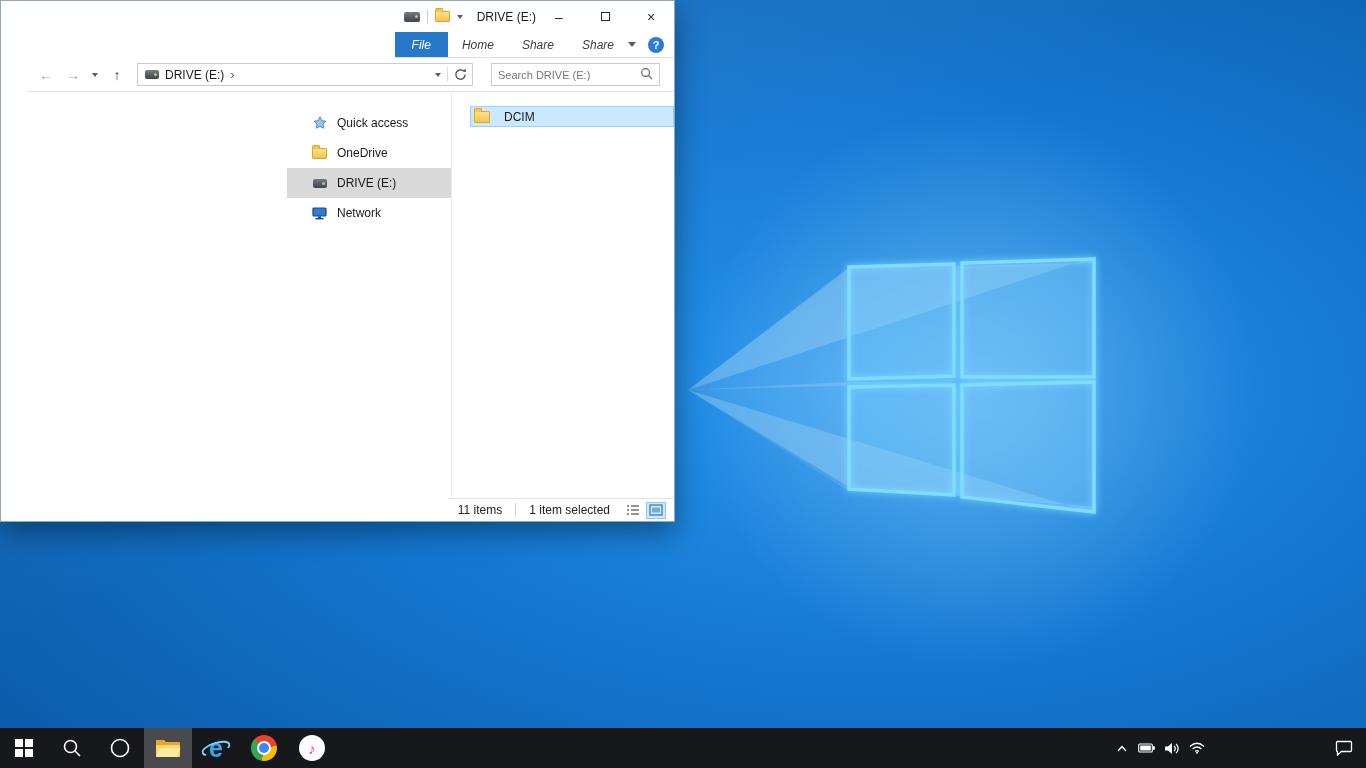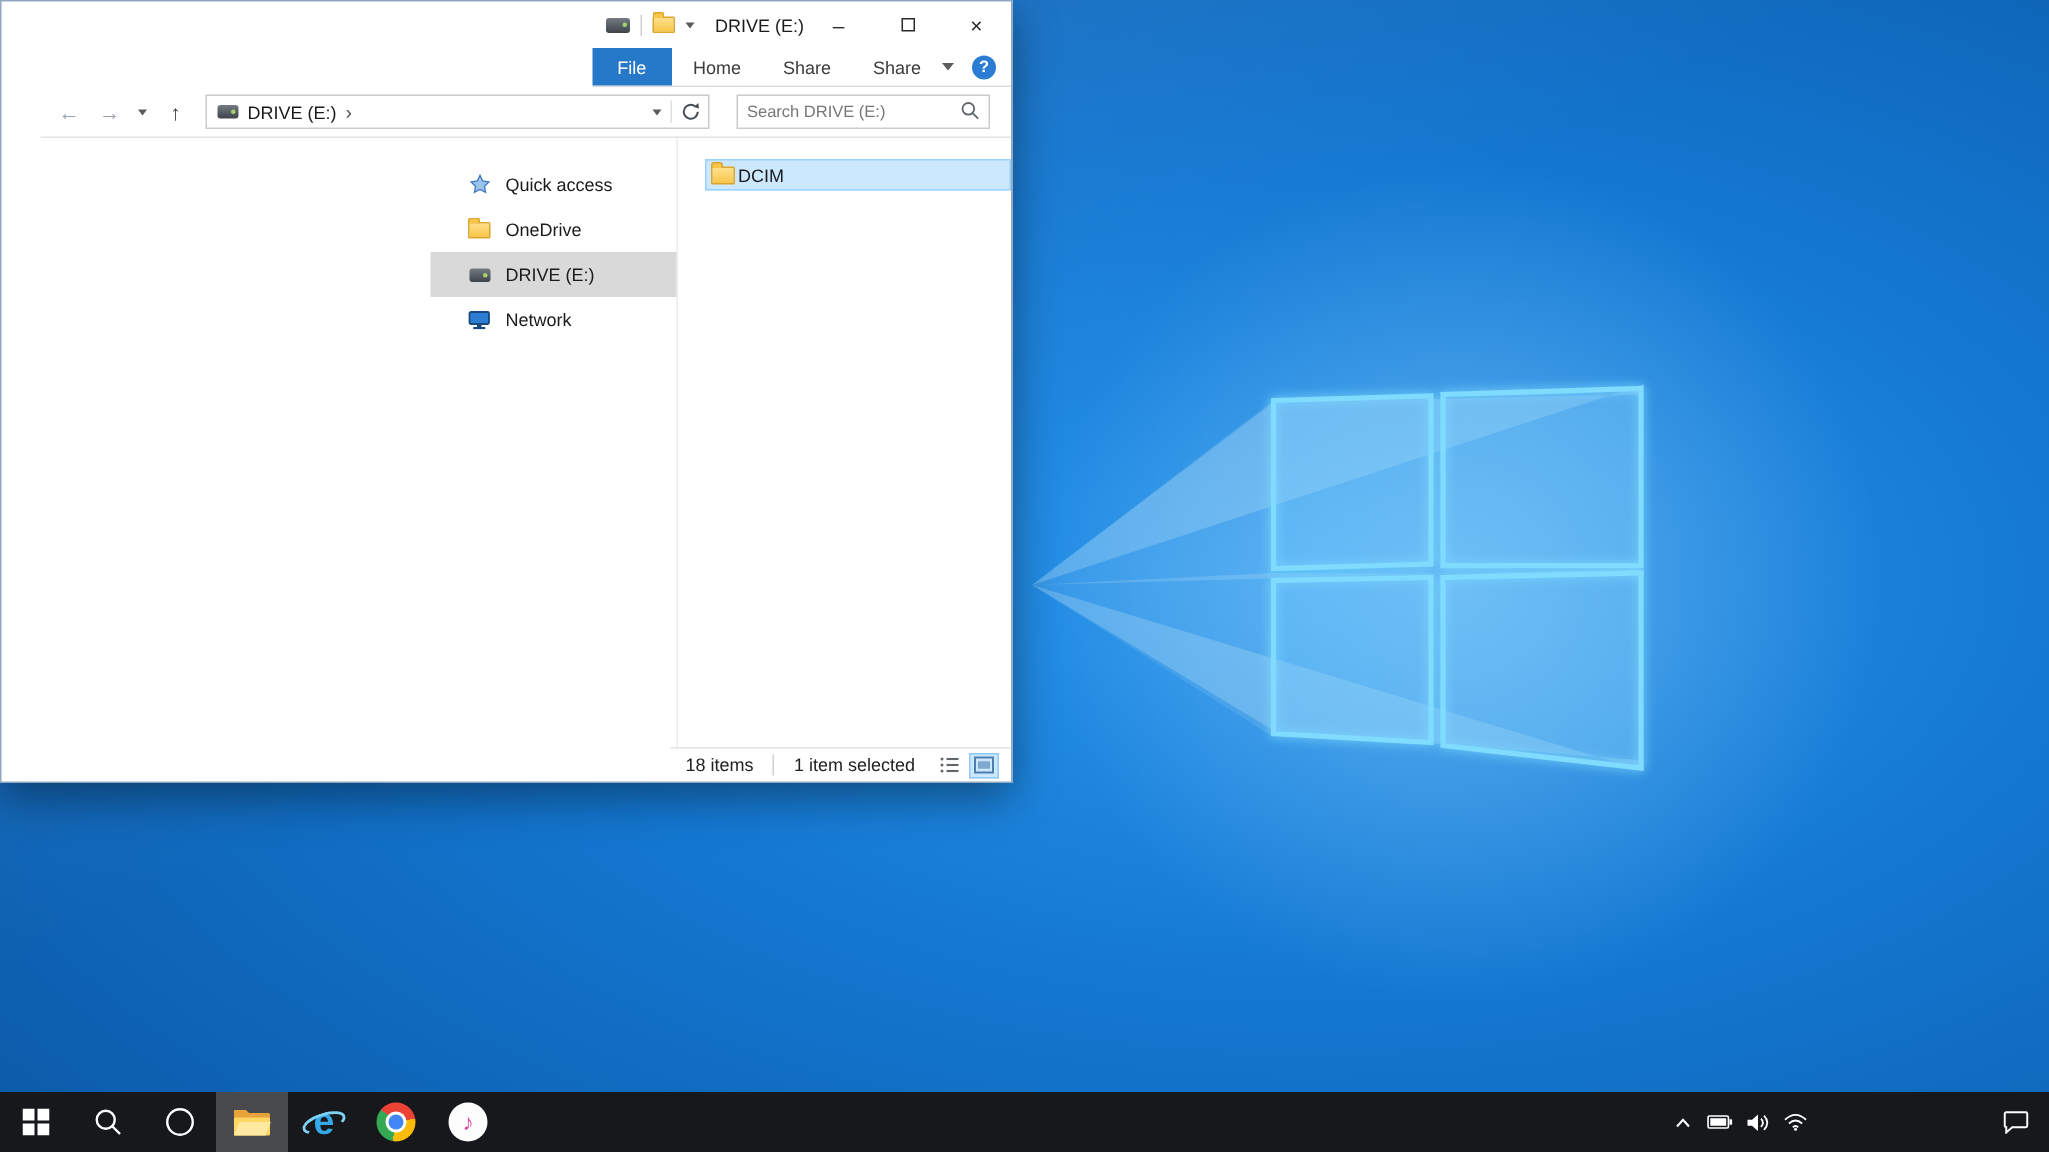--- a/index.html
+++ b/index.html
@@ -32,21 +32,21 @@
   .ic-folder { display:inline-block; width:15px; height:11px; border-radius:1px; position:relative;
                background:linear-gradient(#ffe08a,#f7c64a); border:1px solid #dba62d; }
   .ic-folder::before { content:""; position:absolute; top:-4px; left:-1px; width:6px; height:3px;
                background:#f7c64a; border:1px solid #dba62d; border-bottom:none; border-radius:2px 2px 0 0; }
 
   .chev-down { width:0; height:0; border-left:4px solid transparent; border-right:4px solid transparent;
                border-top:5px solid #5b5b5b; display:inline-block; }
   .chev-down.tiny { border-left-width:3px; border-right-width:3px; border-top-width:4px; }
 
   .ribbon-row { height:26px; display:flex; align-items:stretch; border-bottom:1px solid #dcdcdc; flex:0 0 auto; }
-  .tab { padding:0 14px; display:flex; align-items:center; color:#3c3c3c; cursor:default; }
+  .tab { padding:0 14px; display:flex; align-items:center; color:#3c3c3c; cursor:default;font-style:italic; }
   .tab.file { background:#2678c9; color:#fff; padding:0 17px; }
   .ribbon-right { margin-left:auto; display:flex; align-items:center; gap:12px; padding-right:10px; }
   .help-btn { width:16px; height:16px; border-radius:50%; background:#2b7cd3; color:#fff;
               font-size:11px; font-weight:bold; display:flex; align-items:center; justify-content:center; }
 
   .nav-row { height:34px; display:flex; align-items:center; padding:0 14px 0 8px; gap:5px;
              border-bottom:1px solid #e3e3e3; flex:0 0 auto; }
   .nav-btn { width:22px; text-align:center; font-size:14px; color:#9aa3ac; }
   .nav-btn.enabled { color:#3b4045; }
   .nav-chev { width:12px; display:flex; justify-content:center; }
@@ -64,21 +64,21 @@
   .searchbox input { flex:1; border:none; outline:none; font-family:inherit; font-size:11px; color:#333; }
   .searchbox input::placeholder { color:#767676; }
 
   .body-row { flex:1; display:flex; min-height:0; }
   .sidebar { width:165px; flex:0 0 165px; border-right:1px solid #ececec; padding-top:16px; }
   .side-item { height:30px; display:flex; align-items:center; gap:9px; padding-left:24px; cursor:default; }
   .side-item.selected { background:#d9d9d9; }
   .side-ic { width:17px; display:flex; justify-content:center; align-items:center; }
 
   .content { flex:1; padding:14px 0 0 18px; position:relative; }
-  .file-tile { display:inline-flex; align-items:center; gap:2px; width:204px; height:21px;
+  .file-tile { display:inline-flex; align-items:center; gap:14px; width:204px; height:21px;
                background:#cce8ff; border:1px solid #99d1ff; padding:0 3px; }
   .file-tile .ic-folder { width:16px; height:12px; }
 
   .statusbar { height:23px; border-top:1px solid #e3e3e3; display:flex; align-items:center;
                padding:0 8px 0 10px; gap:13px; flex:0 0 auto; color:#222; }
   .status-sep { width:1px; height:14px; background:#d0d0d0; }
   .status-views { margin-left:auto; display:flex; gap:3px; }
   .view-btn { width:20px; height:17px; display:flex; align-items:center; justify-content:center;
               border:1px solid transparent; }
   .view-btn.selected { background:#cce8ff; border-color:#90c8f6; }
@@ -259,21 +259,21 @@
 
       <div class="content">
         <div class="file-tile">
           <span class="ic-folder"></span>
           <span>DCIM</span>
         </div>
       </div>
     </div>
 
     <div class="statusbar">
-      <span>18 items</span>
+      <span>11 items</span>
       <span class="status-sep"></span>
       <span>1 item selected</span>
       <div class="status-views">
         <span class="view-btn">
           <svg width="14" height="12" viewBox="0 0 14 12">
             <circle cx="2" cy="2" r="1" fill="#5f666d"></circle>
               <rect x="5" y="1.3" width="8" height="1.4" fill="#5f666d"></rect>
             <circle cx="2" cy="6" r="1" fill="#5f666d"></circle>
               <rect x="5" y="5.3" width="8" height="1.4" fill="#5f666d"></rect>
             <circle cx="2" cy="10" r="1" fill="#5f666d"></circle>

